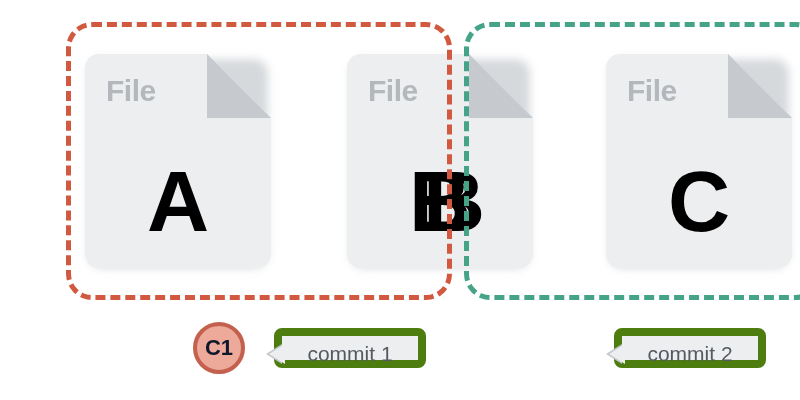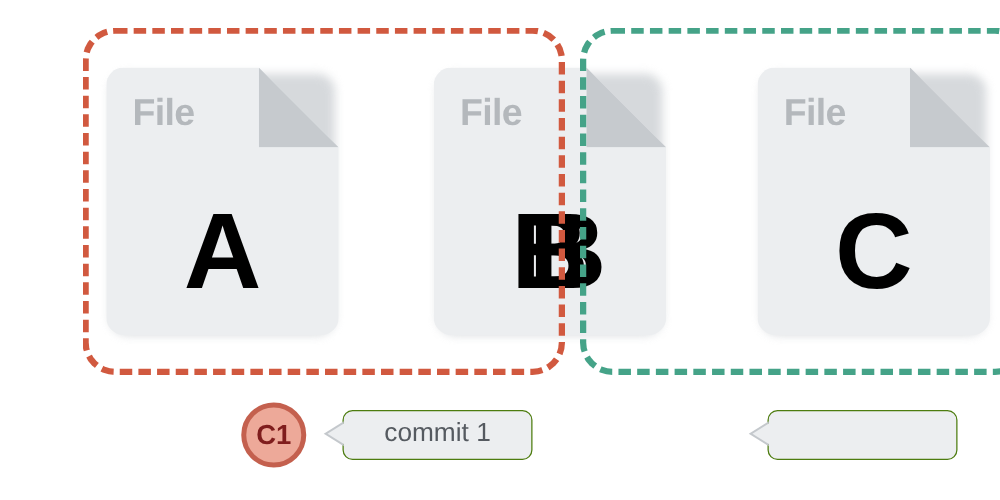--- a/index.html
+++ b/index.html
@@ -129,37 +129,37 @@
     font-size: 22px;
     font-weight: bold;
     line-height: 44px;
     z-index: 6;
   }
   #node-c1 {
     left: 149px;
     top: 322px;
     background: #eda999;
     border-color: #c4604e;
-    color: #7f1d1d;
+    color: #0f172a;
   }
   #node-c2 {
     left: 489px;
     top: 322px;
     background: #9ed4bd;
     border-color: #5aa98f;
     color: #2e6b52;
   }
 
   
   .callout {
     position: absolute;
     height: 40px;
     box-sizing: border-box;
     background: #eceef0;
-    border: 1px solid #4d7c0f;
+    border: 8px solid #4d7c0f;
     border-radius: 8px;
     line-height: 36px;
     font-size: 21px;
     color: #555a60;
     text-align: center;
     z-index: 6;
   }
   .callout .tail-outer,
   .callout .tail-inner {
     position: absolute;
@@ -216,15 +216,16 @@
   <div class="commit-node" id="node-c1">C1</div>
   <div class="callout" id="callout-c1">
     <span class="tail-outer"></span>
     <span class="tail-inner"></span>
     <span>commit 1</span>
   </div>
 
   <div class="callout" id="callout-c2">
     <span class="tail-outer"></span>
     <span class="tail-inner"></span>
+    <span>commit 2</span>
   </div>
 
 </div>
 
 </body></html>

